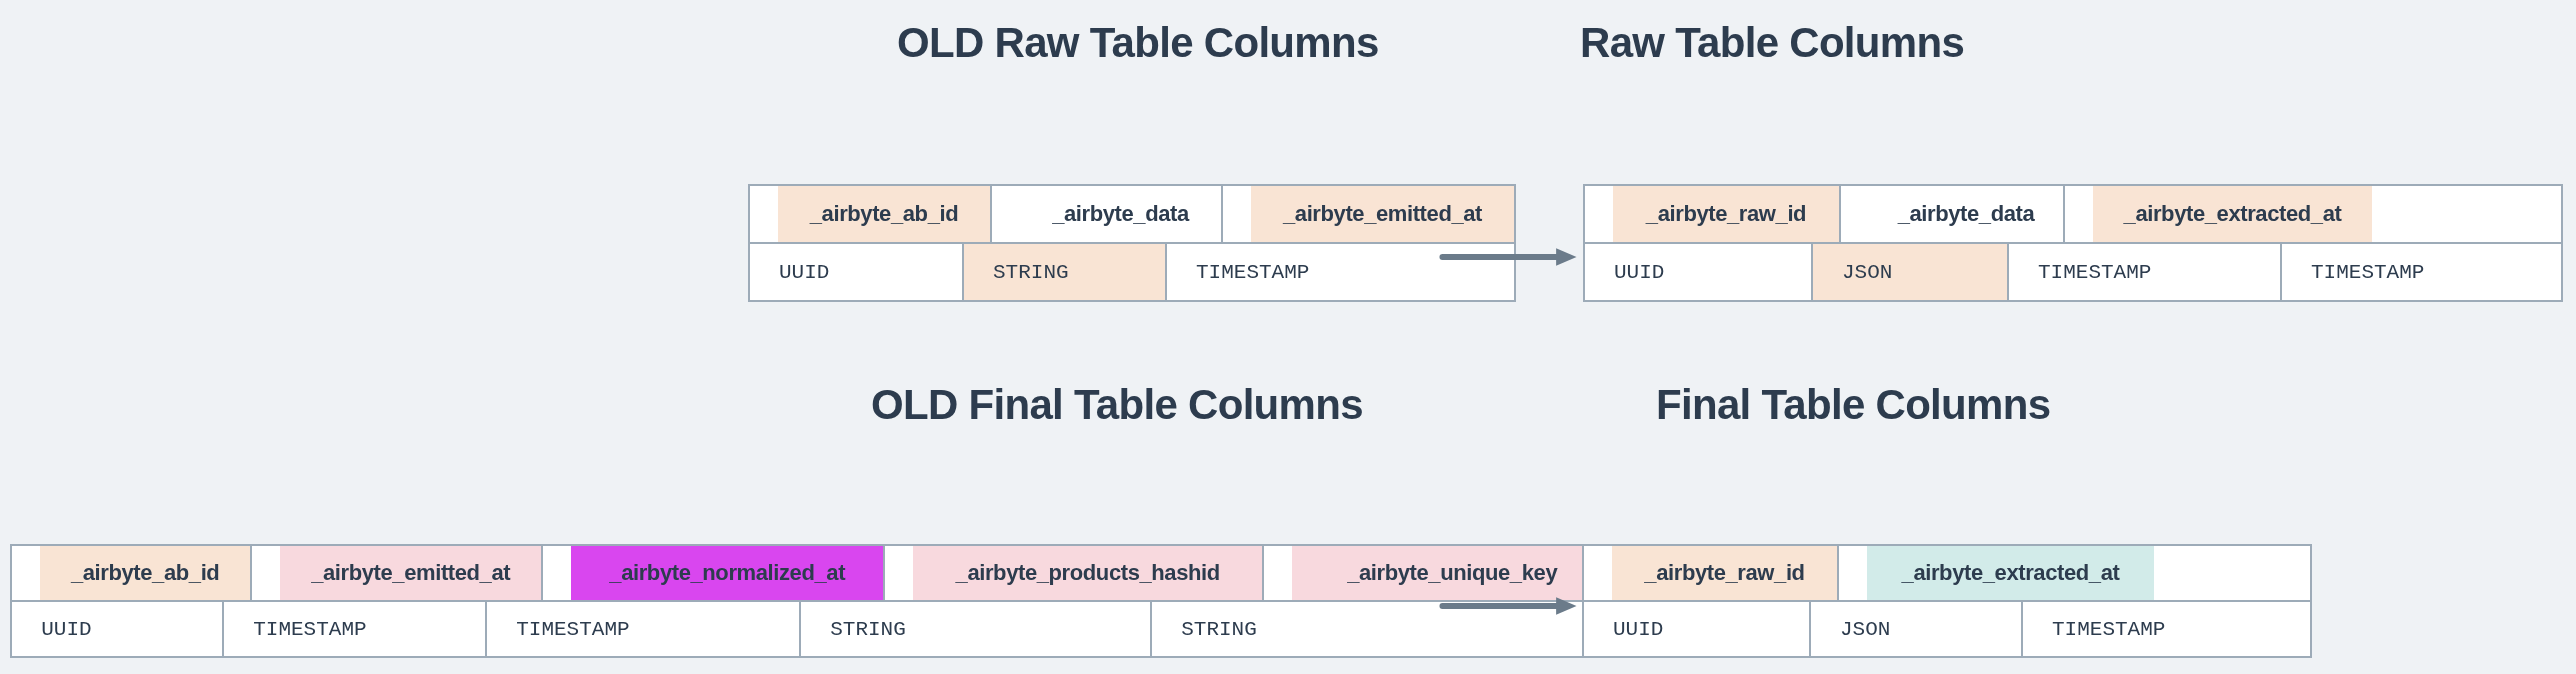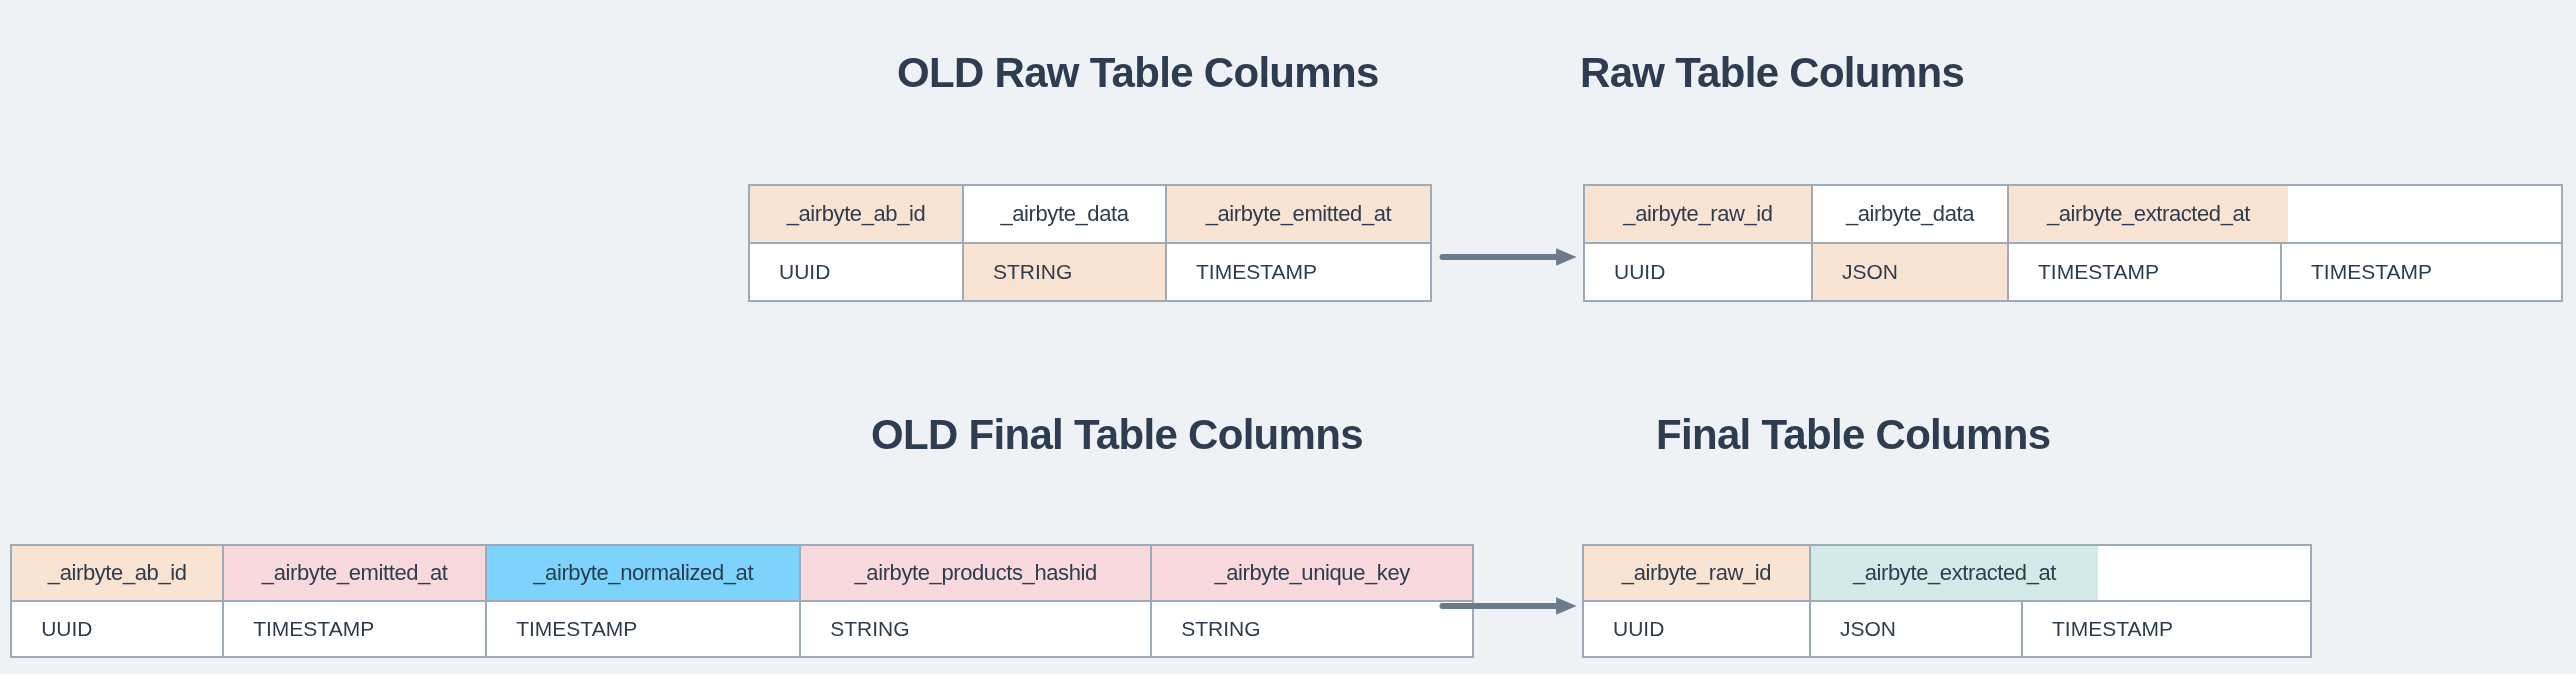--- a/index.html
+++ b/index.html
@@ -19,51 +19,52 @@
     color: var(--text);
     overflow: hidden;
   }
   .diagram-title {
     position: absolute;
     font-size: 42px;
     font-weight: 700;
     letter-spacing: -0.7px;
     white-space: nowrap;
     color: var(--text);
-    margin-top: 30px;
   }
   .schema-table {
     position: absolute;
     border: 2.9px solid var(--border);
     background: #ffffff;
   }
   .trow { display: flex; }
   .trow.thead { border-bottom: 2.9px solid var(--border); }
   .tcell {
     display: flex;
     align-items: center;
     background: #ffffff;
     border-right: 2.9px solid var(--border);
     overflow: hidden;
     white-space: nowrap;
   }
   .tcell:last-child { border-right: none; }
   .thead .tcell {
     height: 57px;
     justify-content: center;
-    font-weight: 400;
+    font-weight: 700;
     font-size: 22px;
     letter-spacing: -0.4px;
+    margin-left: 28px;
   }
   .tbody .tcell {
     height: 57px;
     justify-content: flex-start;
     padding-left: 29px;
     font-weight: 400;
     font-size: 21px;
+    font-family: Liberation Mono, monospace;
   }
   .t-top .thead .tcell, .t-top .tbody .tcell { height: 56px; }
   .t-bot .thead .tcell, .t-bot .tbody .tcell { height: 54px; }
   .arrow {
     position: absolute;
     width: 140px;
     height: 22px;
     color: var(--arrow);
   }
   .arrow svg { display: block; width: 100%; height: 100%; }
@@ -110,21 +111,21 @@
       <div class="tcell" style="width: 196px; background: rgb(249, 228, 212);">JSON</div>
       <div class="tcell" style="width: 273px; background: rgb(255, 255, 255);">TIMESTAMP</div>
       <div class="tcell" style="width: 279px; background: rgb(255, 255, 255);">TIMESTAMP</div>
     </div>
   </div>
 
   <div class="schema-table t-bot" style="left:10.2px; top:544px;">
     <div class="trow thead">
       <div class="tcell" style="width: 212px; background: rgb(249, 228, 212);">_airbyte_ab_id</div>
       <div class="tcell" style="width: 263px; background: rgb(248, 217, 222);">_airbyte_emitted_at</div>
-      <div class="tcell" style="width: 314px; background: #7dd3fc;">_airbyte_normalized_at</div>
+      <div class="tcell" style="width: 314px; background: #d946ef;">_airbyte_normalized_at</div>
       <div class="tcell" style="width: 351px; background: rgb(248, 217, 222);">_airbyte_products_hashid</div>
       <div class="tcell" style="width: 320px; background: rgb(248, 217, 222);">_airbyte_unique_key</div>
     </div>
     <div class="trow tbody">
       <div class="tcell" style="width: 212px; background: rgb(255, 255, 255);">UUID</div>
       <div class="tcell" style="width: 263px; background: rgb(255, 255, 255);">TIMESTAMP</div>
       <div class="tcell" style="width: 314px; background: rgb(255, 255, 255);">TIMESTAMP</div>
       <div class="tcell" style="width: 351px; background: rgb(255, 255, 255);">STRING</div>
       <div class="tcell" style="width: 282px; background: rgb(255, 255, 255);">STRING</div>
     </div>

